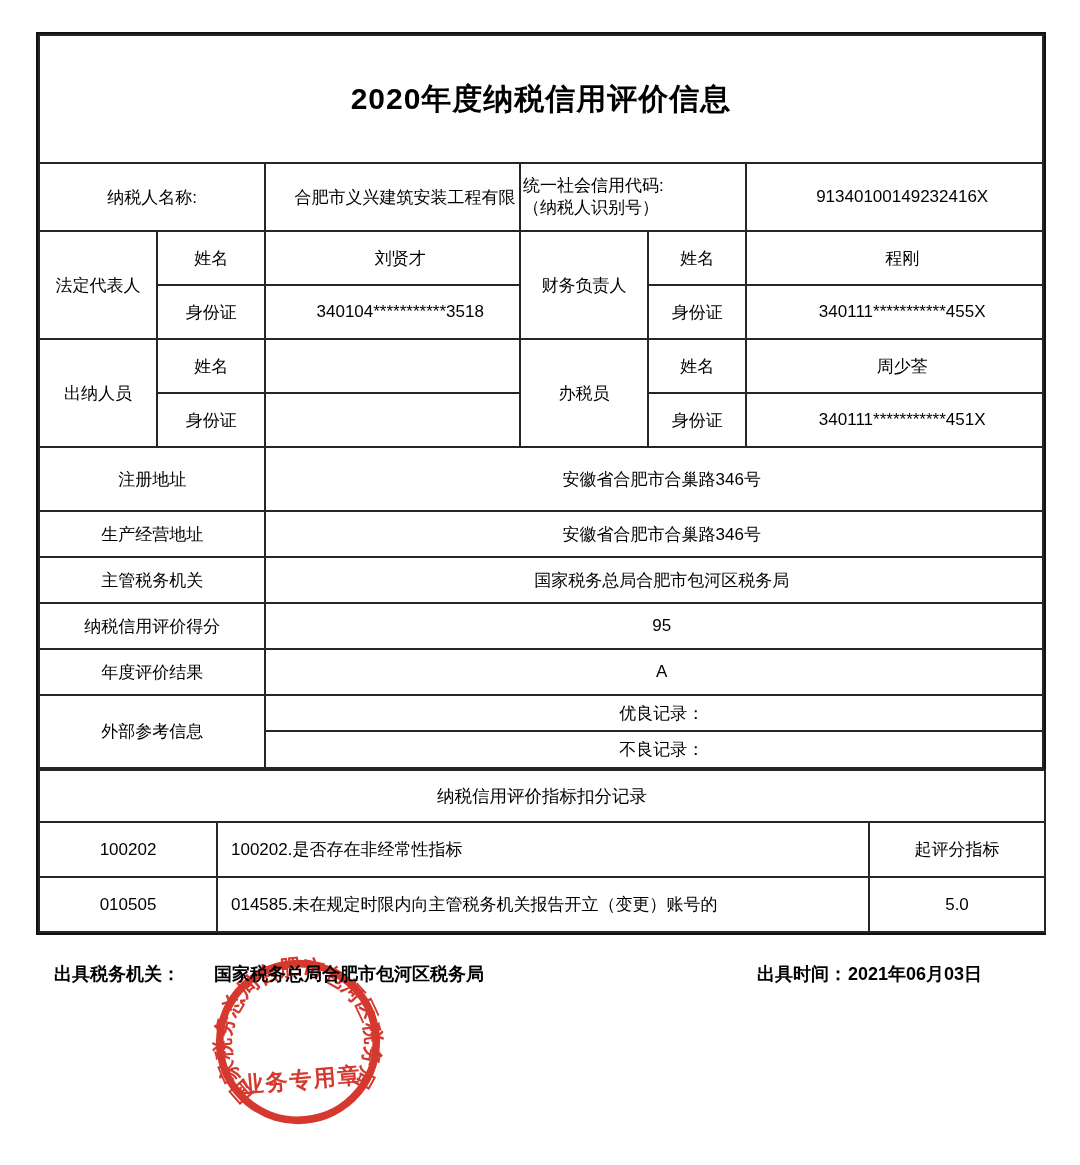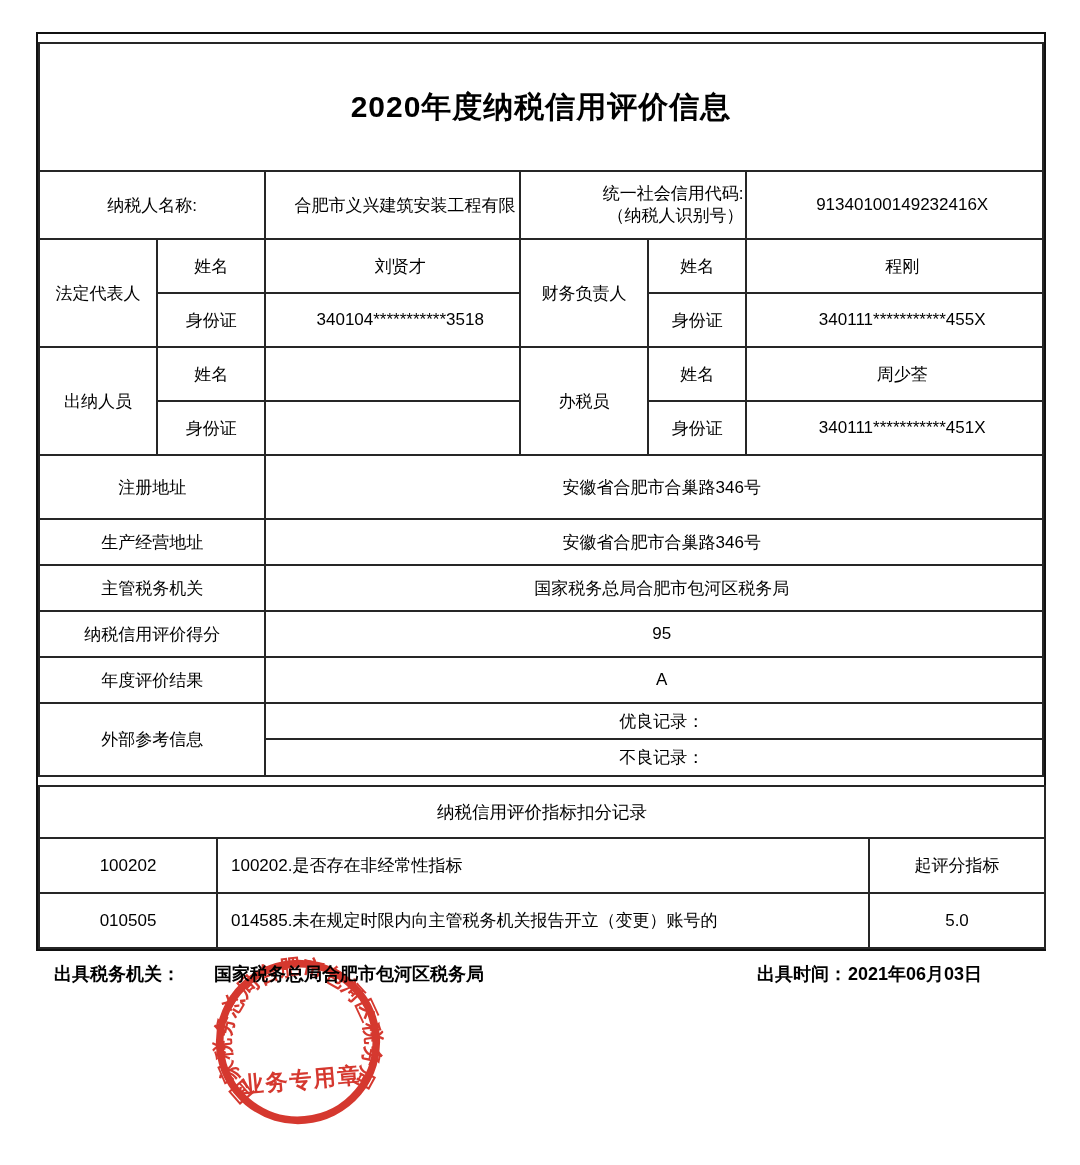--- a/index.html
+++ b/index.html
@@ -5,29 +5,29 @@
   html,body { margin:0; padding:0; background:#fff; }
   .page {
     position:relative; width:1080px; height:1165px; background:#ffffff;
     font-family:"Liberation Sans","DejaVu Sans",sans-serif; color:#000;
     overflow:hidden;
   }
   .frame {
     position:absolute; left:36px; top:32px; width:1006px;
     border:2px solid #111;
   }
-  table { border-collapse:collapse; table-layout:fixed; width:1006px;margin-top:8px; }
+  table { border-collapse:collapse; table-layout:fixed; width:1006px; }
   td {
     border:2px solid #262626; font-size:17px; padding:0 13px;
     overflow:hidden; white-space:nowrap; vertical-align:middle;
   }
   td.lab { text-align:center; padding:8px 4px; }
   td.val { text-align:center;padding-left:28px; }
   .title-cell { text-align:center; font-weight:bold; font-size:30px; letter-spacing:1px; }
-  .code-cell { text-align:right; line-height:22px; font-size:17px; padding:11px 2px; }
+  .code-cell { text-align:left; line-height:22px; font-size:17px; padding:11px 2px; }
   .sec-cell { text-align:center; font-size:17.5px; }
   .ded-name { text-align:left; }
   .footer {
     position:absolute; left:36px; top:962px; width:1006px; height:30px;
     font-size:18px; font-weight:bold;
   }
   .footer span { position:absolute; top:0; white-space:nowrap; }
   .f-issuer-label { left:18px; }
   .f-issuer-value { left:178px; }
   .f-date-label  { left:721px;font-family:Liberation Serif, serif; }

